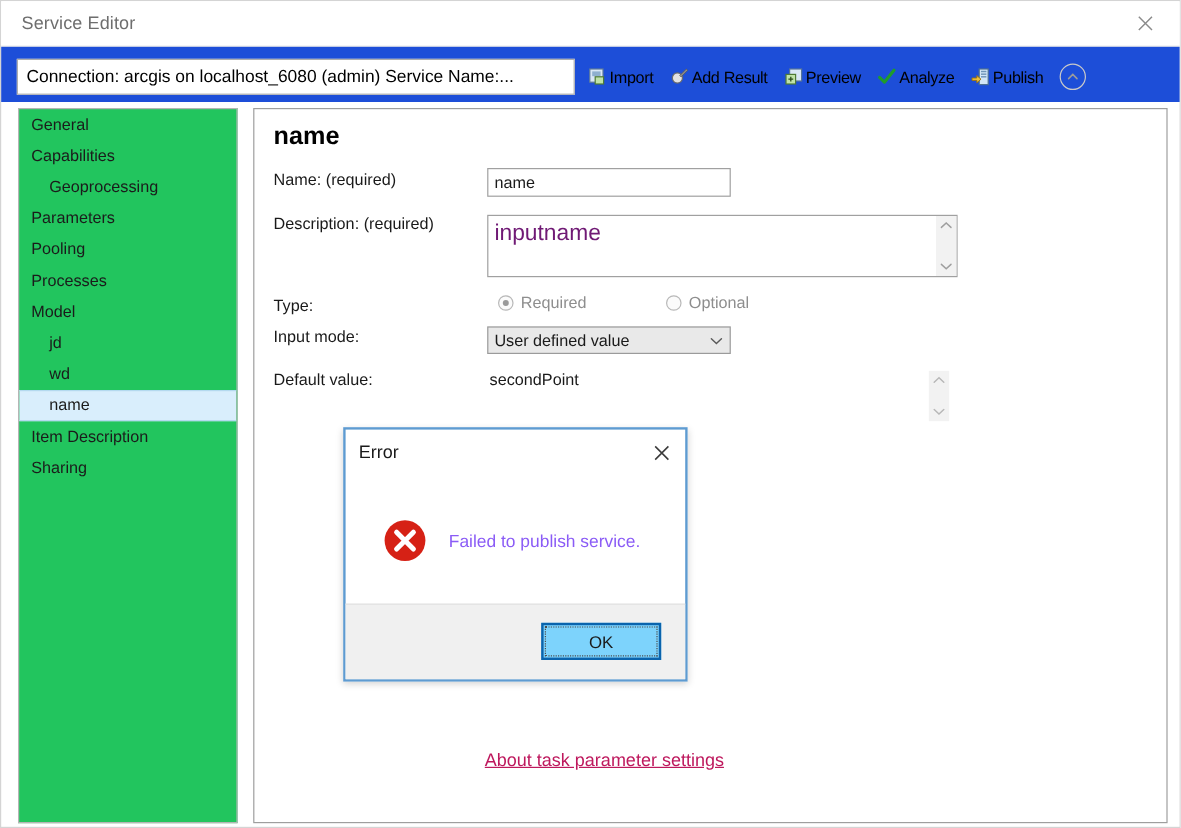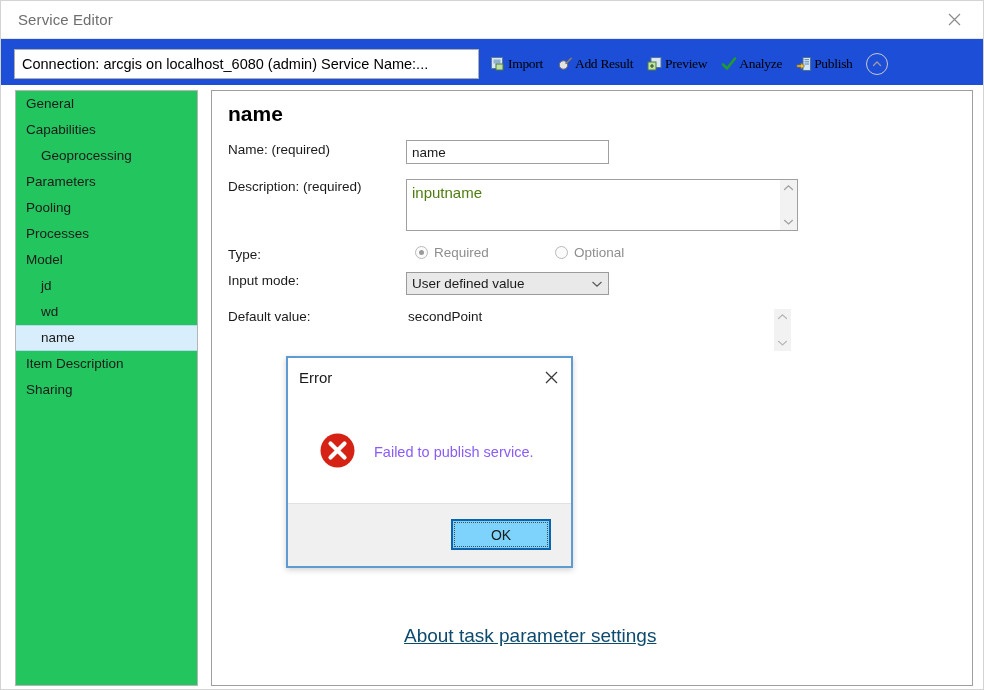--- a/index.html
+++ b/index.html
@@ -90,21 +90,21 @@
   .tb-item {
     display: flex;
     align-items: center;
     height: 26px;
     padding: 0 3px;
     margin-right: 8px;
     cursor: pointer;
     white-space: nowrap;
   }
   .tb-label {
-    font-family: Liberation Serif, serif;
+    font-family: Liberation Sans, sans-serif;
     font-size: 13.5px;
     color: #000000;
     letter-spacing: -0.3px;
   }
   .tb-ico {
     width: 16px; height: 16px;
     margin-right: 2px;
     position: relative;
     flex: 0 0 auto;
   }
@@ -201,22 +201,22 @@
   }
   #desc-input {
     position: absolute;
     left: 0; top: 0;
     width: 374px; height: 50px;
     border: none;
     background: transparent;
     box-sizing: border-box;
     resize: none;
     font-family: "Liberation Sans", sans-serif;
-    font-size: 15px;
-    color: #4d7c0f;
+    font-size: 19px;
+    color: #701a75;
     padding: 4px 5px;
     outline: none;
     overflow: hidden;
   }
   #desc-scroll {
     position: absolute;
     right: 0; top: 0;
     width: 17px; height: 50px;
     background: #f2f2f2;
     display: flex;
@@ -288,22 +288,22 @@
     flex-direction: column;
     justify-content: space-between;
     align-items: center;
     padding: 4px 0;
     box-sizing: border-box;
     cursor: pointer;
   }
   #about-link {
     position: absolute;
     left: 192px; top: 534px;
-    font-size: 19px;
-    color: #0c4a6e;
+    font-size: 15px;
+    color: #be185d;
     text-decoration: underline;
     cursor: pointer;
     white-space: nowrap;
   }
 
   
   #error-dialog {
     position: absolute;
     left: 285px; top: 355px;
     width: 287px; height: 212px;

